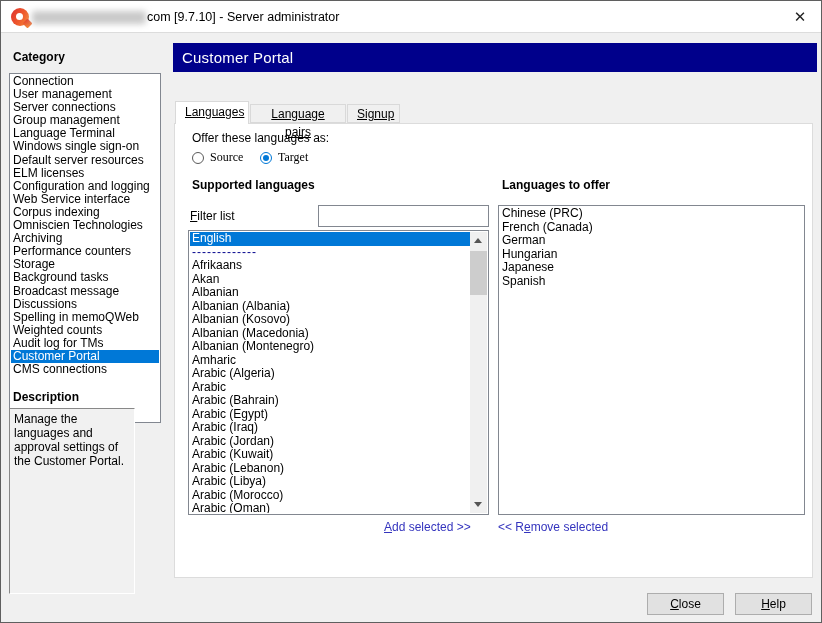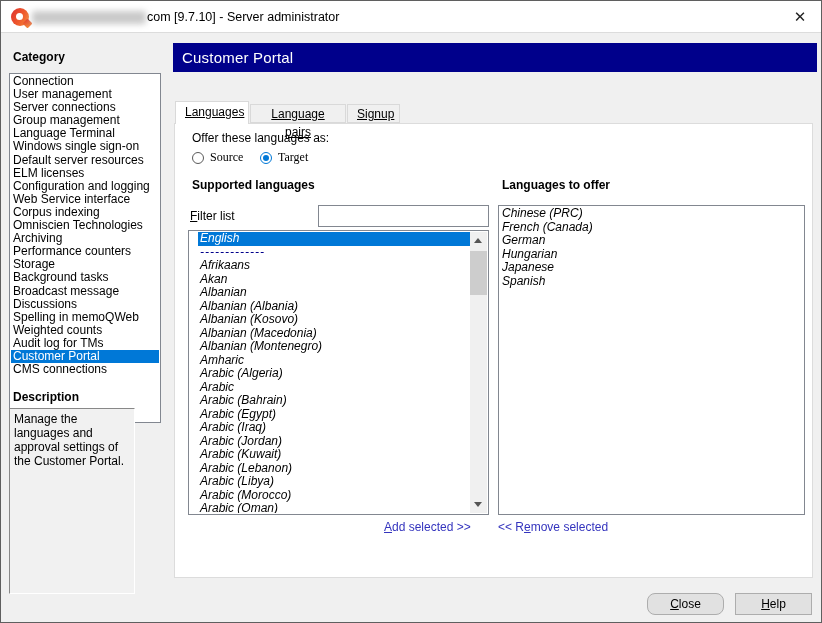--- a/index.html
+++ b/index.html
@@ -42,21 +42,21 @@
 
   
   .radio { display:inline-flex; align-items:center; gap:6px; cursor:pointer;font-family:Liberation Serif, serif; }
   .rdot { width:12px; height:12px; border-radius:50%; background:#fff; border:1px solid #5a5a5a; position:relative; }
   .rdot.on { border-color:#0078d7; }
   .rdot.on::after { content:""; position:absolute; left:2px; top:2px; width:6px; height:6px; border-radius:50%; background:#0078d7; }
 
   input.filter { border:1px solid #828790; height:22px; width:171px; padding:0 3px; font:12px "Liberation Sans",sans-serif; }
 
   .lang-list { overflow:hidden; }
-  .lang-list .li { height:13.5px; line-height:13.5px;font-style:italic; }
+  .lang-list .li { height:13.5px; line-height:13.5px; }
 
   
   .sbar { position:absolute; top:1px; right:1px; bottom:1px; width:17px; background:#f0f0f0; }
   .sbtn { position:absolute; left:0; width:17px; height:17px; }
   .sbtn.up { top:0; } .sbtn.dn { bottom:0; }
   .arr { position:absolute; left:4px; width:0; height:0; border-left:4.5px solid transparent; border-right:4.5px solid transparent; }
   .arr.u { top:6px; border-bottom:5px solid #555; }
   .arr.d { top:6px; border-top:5px solid #555; }
   .thumb { position:absolute; left:0; top:19px; width:17px; height:44px; background:#cdcdcd; }
 
@@ -129,21 +129,21 @@
         <span>Target</span>
       </div>
 
       <div class="abs bold" style="left:17px; top:54px;">Supported languages</div>
       <div class="abs bold" style="left:327px; top:54px;">Languages to offer</div>
 
       <div class="abs" style="left:15px; top:85px;"><u>F</u>ilter list</div>
       <input class="abs filter" style="left: 143px; top: 81px;" type="text" value="">
 
       <div class="abs listbox" style="left:13px; top:106px; width:301px; height:285px;">
-        <div class="lang-list" style="position:absolute; left:1px; top:1px; right:18px; bottom:1px;padding-left:8px;">
+        <div class="lang-list" style="position:absolute; left:1px; top:1px; right:18px; bottom:1px;">
             <div class="li sel">English</div>
             <div class="li sep">-------------</div>
             <div class="li">Afrikaans</div>
             <div class="li">Akan</div>
             <div class="li">Albanian</div>
             <div class="li">Albanian (Albania)</div>
             <div class="li">Albanian (Kosovo)</div>
             <div class="li">Albanian (Macedonia)</div>
             <div class="li">Albanian (Montenegro)</div>
             <div class="li">Amharic</div>
@@ -177,17 +177,17 @@
           <div class="li">Hungarian</div>
           <div class="li">Japanese</div>
           <div class="li">Spanish</div>
         </div>
 
       <div class="abs link" style="left:209px; top:396px;"><u>A</u>dd selected &gt;&gt;</div>
       <div class="abs link" style="left:323px; top:396px;">&lt;&lt; R<u>e</u>move selected</div>
 
     </div>
 
-    <button class="abs btn" style="left:646px; top:560px; width:77px;border-radius:8px;"><u>C</u>lose</button>
+    <button class="abs btn" style="left:646px; top:560px; width:77px;"><u>C</u>lose</button>
     <button class="abs btn" style="left:734px; top:560px; width:77px;"><u>H</u>elp</button>
 
   </div>
 </div>
 
 </body></html>

